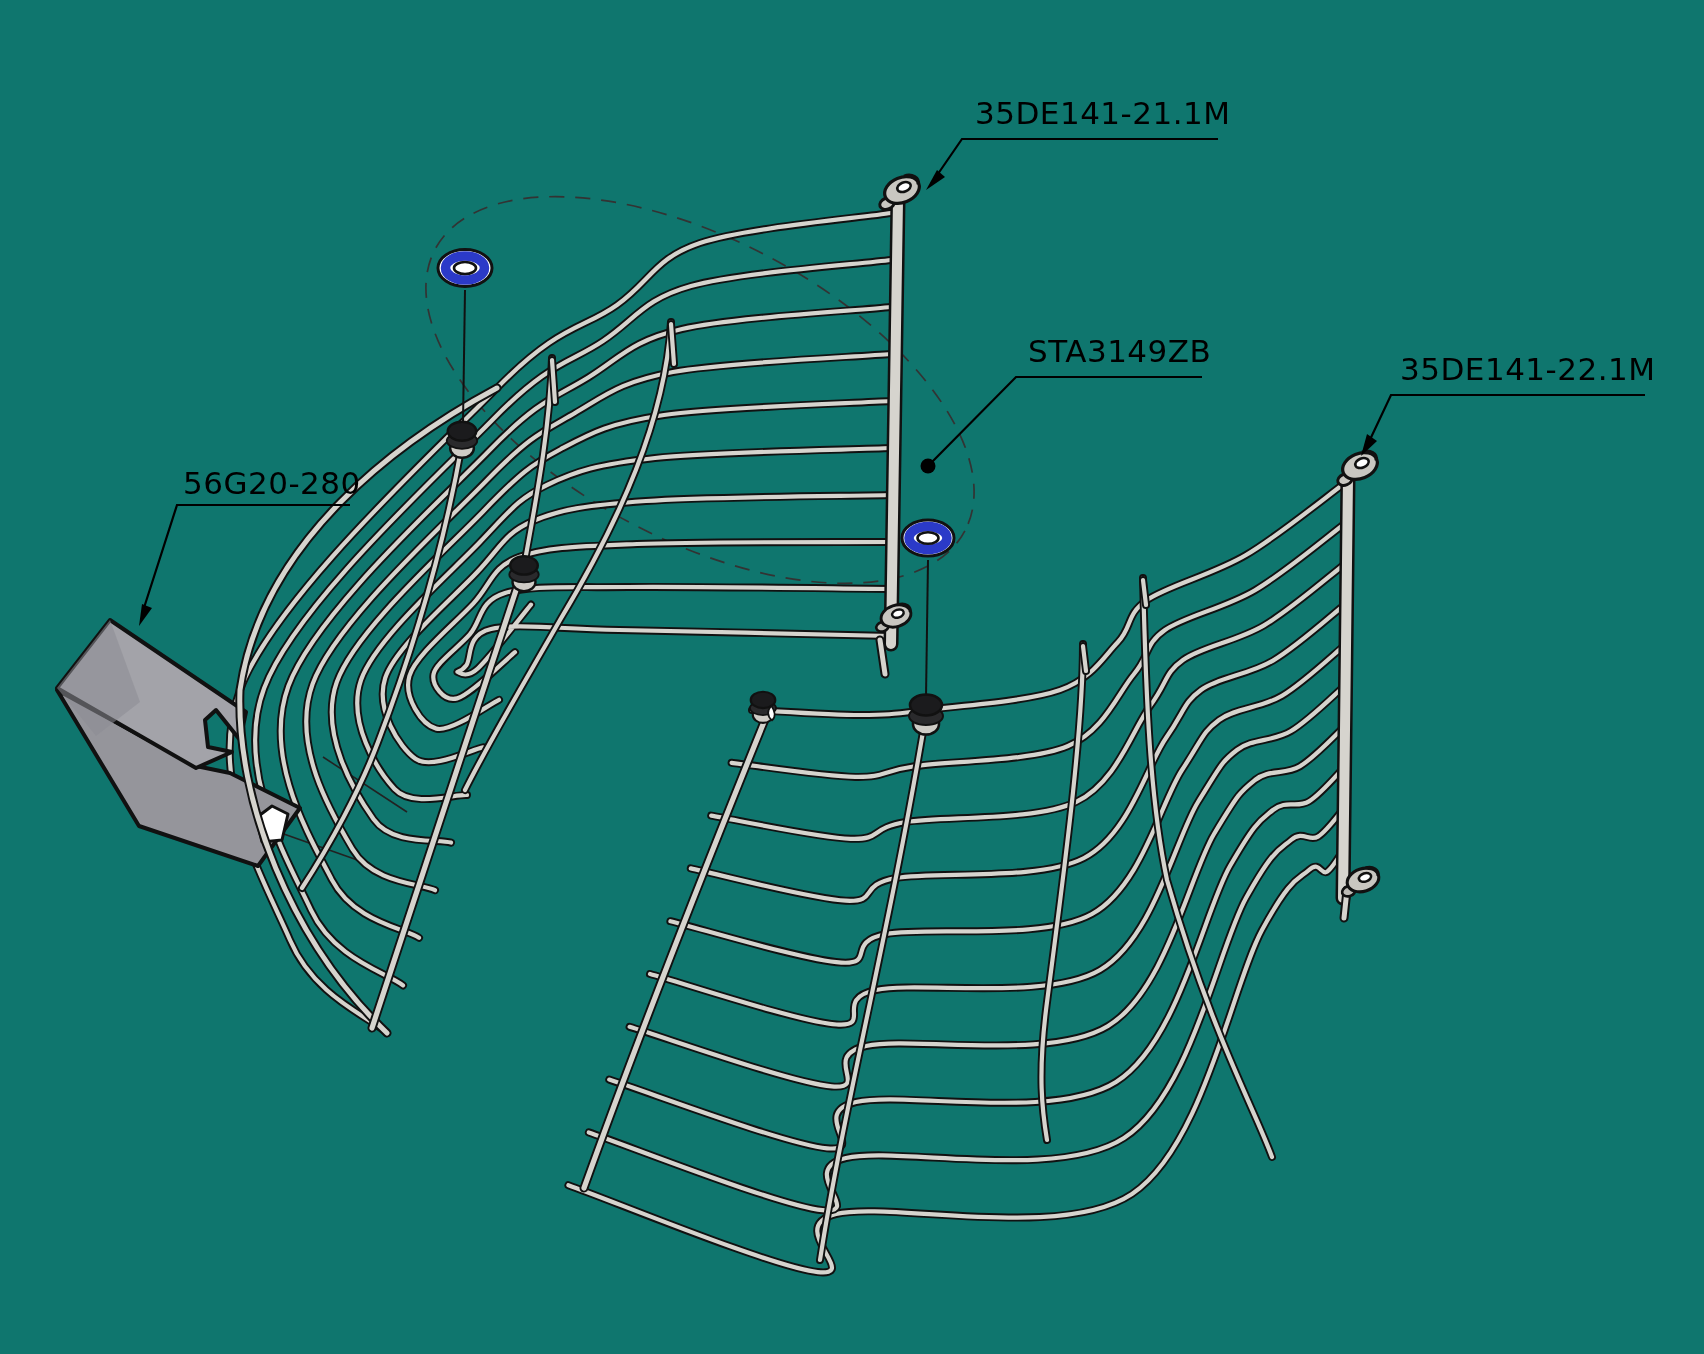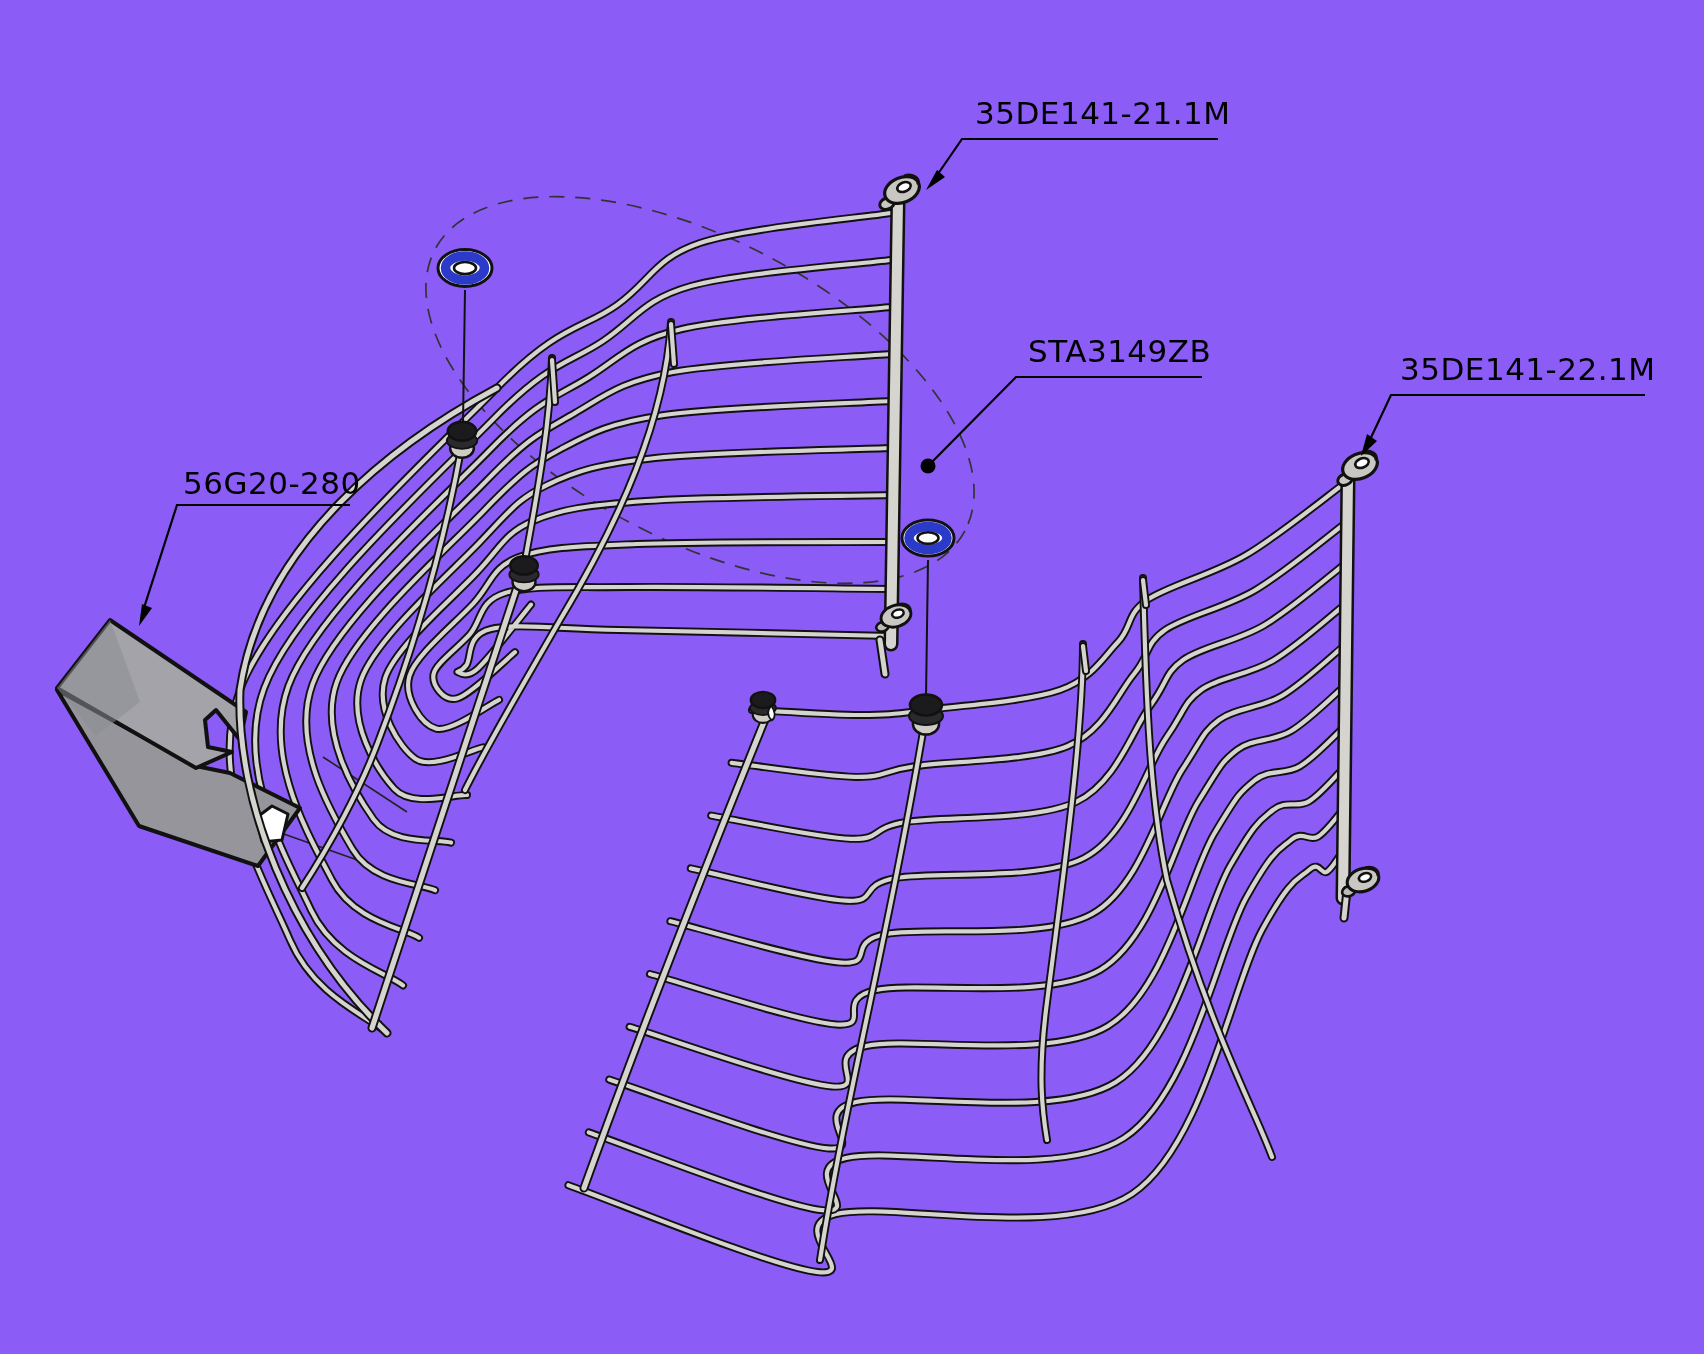--- a/index.html
+++ b/index.html
@@ -1,16 +1,16 @@
 <!DOCTYPE html>
 <html><head>
 <meta charset="utf-8">
 <style>
   html,body{margin:0;padding:0;background:#ffffff;}
-  .stage{position:relative;width:1704px;height:1354px;background:#8b5cf6;overflow:hidden;
+  .stage{position:relative;width:1704px;height:1354px;background:#0f766e;overflow:hidden;
          font-family:"DejaVu Sans", sans-serif;}
   svg{display:block;}
   .part-label{font-family:"DejaVu Sans", sans-serif;font-size:31px;fill:#000;letter-spacing:0.5px;}
   .leader{fill:none;stroke:#000;stroke-width:2.2;}
   .arrowhead{fill:#000;stroke:none;}
   .thinline{stroke:#222;stroke-width:1.6;fill:none;}
   .axisline{stroke:#111;stroke-width:2;fill:none;}
 </style>
 </head>
 <body>

